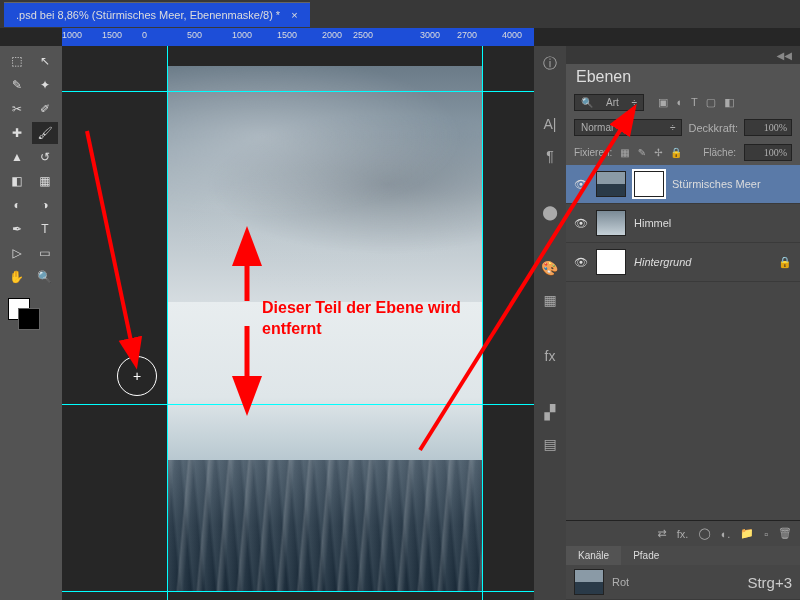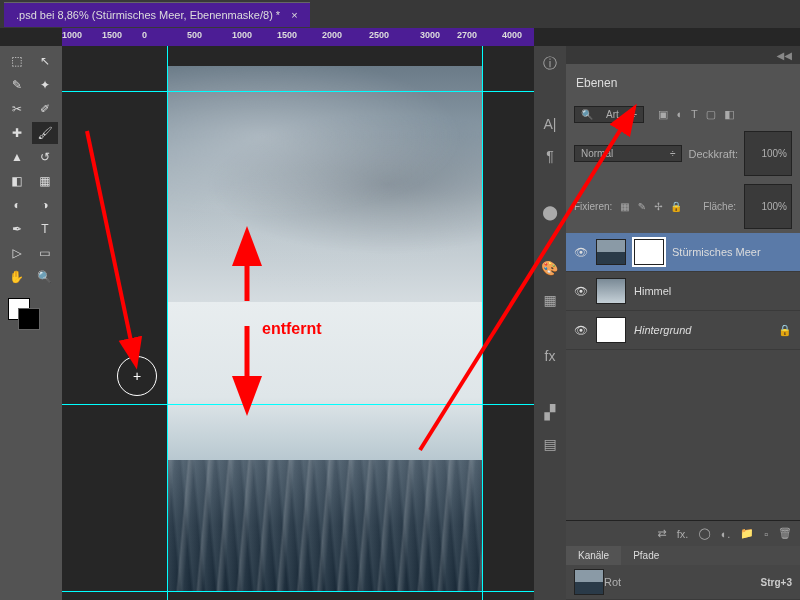--- a/index.html
+++ b/index.html
@@ -1,20 +1,20 @@
 <!DOCTYPE html>
 <html><head>
 <meta charset="utf-8">
 <style>
 * { margin: 0; padding: 0; box-sizing: border-box; font-family: Arial, sans-serif; }
 body { background: #262626; color: #b0b0b0; font-size: 11px; width: 800px; height: 600px; overflow: hidden; position: relative; }
 .tab-bar { height: 28px; background: #383838; display: flex; align-items: center; padding-left: 4px; }
-.tab { background: #4c1d95; padding: 6px 12px; font-size: 11px; color: #ddd; border-top: 1px solid #666; }
+.tab { background: #1d4ed8; padding: 6px 12px; font-size: 11px; color: #ddd; border-top: 1px solid #666; }
 .tab-close { margin-left: 8px; color: #ddd; }
-.ruler-h { height: 18px; background: #4c1d95; display: flex; position: relative; margin-left: 62px; margin-right: 266px; font-weight: bold; }
+.ruler-h { height: 18px; background: #1d4ed8; display: flex; position: relative; margin-left: 62px; margin-right: 266px; }
 .ruler-tick { position: absolute; top: 2px; font-size: 9px; color: #ddd; }
 .main { display: flex; height: 554px; }
 .toolbox { width: 62px; background: #535353; padding: 4px; display: flex; flex-wrap: wrap; gap: 2px; align-content: flex-start; }
 .tool { width: 26px; height: 22px; display: flex; align-items: center; justify-content: center; color: #ddd; font-size: 12px; cursor: pointer; }
 .swatches { width: 100%; margin-top: 8px; position: relative; height: 40px; }
 .swatch-fg { width: 22px; height: 22px; background: #fff; border: 1px solid #000; position: absolute; top: 0; left: 4px; }
 .swatch-bg { width: 22px; height: 22px; background: #000; border: 1px solid #666; position: absolute; top: 10px; left: 14px; }
 .canvas-area { flex: 1; background: #262626; position: relative; }
 .canvas { position: absolute; left: 105px; top: 20px; width: 315px; height: 525px; }
 .sky { height: 45%; background: linear-gradient(180deg, #6b7b88 0%, #8a9aa6 30%, #b5c0c7 60%, #d5dce0 100%); position: relative; overflow: hidden; }
@@ -23,45 +23,45 @@
 .sea { height: 25%; background: linear-gradient(180deg, #4a5a68 0%, #2a3a48 50%, #1a2a38 100%); position: relative; overflow: hidden; }
 .sea::before { content: ''; position: absolute; inset: 0; background: repeating-linear-gradient(95deg, transparent 0px, rgba(255,255,255,0.15) 2px, transparent 8px, transparent 20px), repeating-linear-gradient(85deg, transparent 0px, rgba(200,220,230,0.1) 3px, transparent 12px); }
 .guide-h { position: absolute; left: 0; right: 0; height: 1px; background: #00ffff; }
 .guide-v { position: absolute; top: 0; bottom: 0; width: 1px; background: #00ffff; }
 .brush-cursor { position: absolute; width: 40px; height: 40px; border: 1px solid #fff; border-radius: 50%; left: 55px; top: 310px; display: flex; align-items: center; justify-content: center; color: #fff; font-size: 14px; }
 .annotation { position: absolute; color: #ff0000; font-size: 16px; font-weight: bold; left: 200px; top: 252px; line-height: 1.3; }
 .vstrip { width: 32px; background: #424242; display: flex; flex-direction: column; align-items: center; padding-top: 6px; gap: 8px; }
 .vstrip .vicon { width: 24px; height: 24px; display: flex; align-items: center; justify-content: center; color: #aaa; font-size: 14px; }
 .panels { width: 234px; background: #535353; display: flex; flex-direction: column; }
 .topbar { height: 18px; background: #383838; display: flex; justify-content: flex-end; align-items: center; padding-right: 8px; gap: 6px; color: #888; font-size: 10px; }
-.panel-tab { background: #535353; padding: 12px 10px; font-size: 12px; color: #ddd; display: inline-block; }
+.panel-tab { background: #535353; padding: 4px 10px; font-size: 16px; color: #ddd; display: inline-block; }
 .panel-row { display: flex; align-items: center; padding: 4px 8px; gap: 6px; }
 .dropdown { background: #3a3a3a; border: 1px solid #222; padding: 2px 6px; flex: 1; display: flex; justify-content: space-between; align-items: center; font-size: 10px; }
-.opacity-input { background: #3a3a3a; border: 1px solid #222; width: 48px; padding: 16px 4px; font-size: 10px; text-align: right; }
+.opacity-input { background: #3a3a3a; border: 1px solid #222; width: 48px; padding: 2px 4px; font-size: 10px; text-align: right; font-family: Liberation Serif, serif; }
 .lock-row { display: flex; align-items: center; padding: 4px 8px; gap: 8px; font-size: 10px; }
 .lock-row .licon { color: #aaa; }
 .layers { flex: 1; background: #464646; overflow-y: auto; }
 .layer { display: flex; align-items: center; padding: 6px 8px; gap: 8px; border-bottom: 1px solid #3a3a3a; }
 .layer.selected { background: #5a7aa8; }
 .eye { width: 14px; color: #ddd; }
 .thumb { width: 30px; height: 26px; background: #ddd; border: 1px solid #222; position: relative; display: flex; align-items: center; justify-content: center; font-size: 8px; }
 .thumb.sea-thumb { background: linear-gradient(#8a9aa6 0%, #8a9aa6 50%, #2a3a48 50%, #2a3a48 100%); }
 .thumb.sky-thumb { background: linear-gradient(#7a8a96, #c5d0d7); }
 .thumb.mask { background: #fff; }
 .thumb.selected-mask { outline: 2px solid #fff; }
 .layer-name { font-size: 11px; color: #ddd; text-align: center; }
 .layer-name.italic { font-style: italic; }
 .layer .lock-end { margin-left: auto; color: #aaa; }
 .panel-footer { height: 26px; background: #464646; border-top: 1px solid #222; display: flex; align-items: center; justify-content: flex-end; gap: 10px; padding: 0 8px; color: #aaa; font-size: 11px; }
 .channels-head { display: flex; background: #4a4a4a; }
 .channels-head .ptab { padding: 4px 12px; font-size: 10px; color: #ddd; }
 .channels-head .ptab.active { background: #535353; }
 .channels { background: #464646; }
-.channel { display: flex; align-items: center; padding: 4px 8px; gap: 0; border-bottom: 1px solid #3a3a3a; }
-.channel .shortcut { margin-left: auto; font-size: 10px; color: #ccc; font-weight: bold; }
+.channel { display: flex; align-items: center; padding: 4px 8px; gap: 8px; border-bottom: 1px solid #3a3a3a; }
+.channel .shortcut { margin-left: auto; font-size: 15px; color: #ccc; }
 .mini-icons { display: flex; gap: 8px; padding: 2px 8px; color: #aaa; font-size: 11px; }
 svg.arrow { position: absolute; overflow: visible; }
 </style>
 </head>
 <body>
 
 <div class="tab-bar">
   <div class="tab">
     <span>.psd bei 8,86% (Stürmisches Meer, Ebenenmaske/8) *</span>
     <span class="tab-close">×</span>
@@ -69,21 +69,21 @@
 </div>
 
 <div class="ruler-h">
   <span class="ruler-tick" style="left:0px">1000</span>
   <span class="ruler-tick" style="left:40px">1500</span>
   <span class="ruler-tick" style="left:80px">0</span>
   <span class="ruler-tick" style="left:125px">500</span>
   <span class="ruler-tick" style="left:170px">1000</span>
   <span class="ruler-tick" style="left:215px">1500</span>
   <span class="ruler-tick" style="left:260px">2000</span>
-  <span class="ruler-tick" style="left:307px">2500</span>
+  <span class="ruler-tick" style="left:291px">2500</span>
   <span class="ruler-tick" style="left:358px">3000</span>
   <span class="ruler-tick" style="left:395px">2700</span>
   <span class="ruler-tick" style="left:440px">4000</span>
 </div>
 
 <div class="main">
   <div class="toolbox">
     <div class="tool">⬚</div>
     <div class="tool">↖</div>
     <div class="tool">✎</div>
@@ -129,21 +129,21 @@
           <marker id="ah" markerWidth="10" markerHeight="10" refX="2" refY="3" orient="auto">
             <path d="M0,0 L0,6 L8,3 z" fill="#ff0000"></path>
           </marker>
         </defs>
       <line x1="25" y1="85" x2="70" y2="300" stroke="#ff0000" stroke-width="4" marker-end="url(#ah)"></line>
       <line x1="185" y1="255" x2="185" y2="210" stroke="#ff0000" stroke-width="5" marker-end="url(#ah)"></line>
       <line x1="185" y1="280" x2="185" y2="340" stroke="#ff0000" stroke-width="5" marker-end="url(#ah)"></line>
     </svg>
 
     <div class="annotation">
-      <br>
+      <span>Dieser Teil der Ebene wird</span><br>
       <span>entfernt</span>
     </div>
   </div>
 
   <div class="vstrip">
     <div class="vicon">ⓘ</div>
     <div style="height:20px"></div>
     <div class="vicon">A|</div>
     <div class="vicon">¶</div>
     <div style="height:16px"></div>

